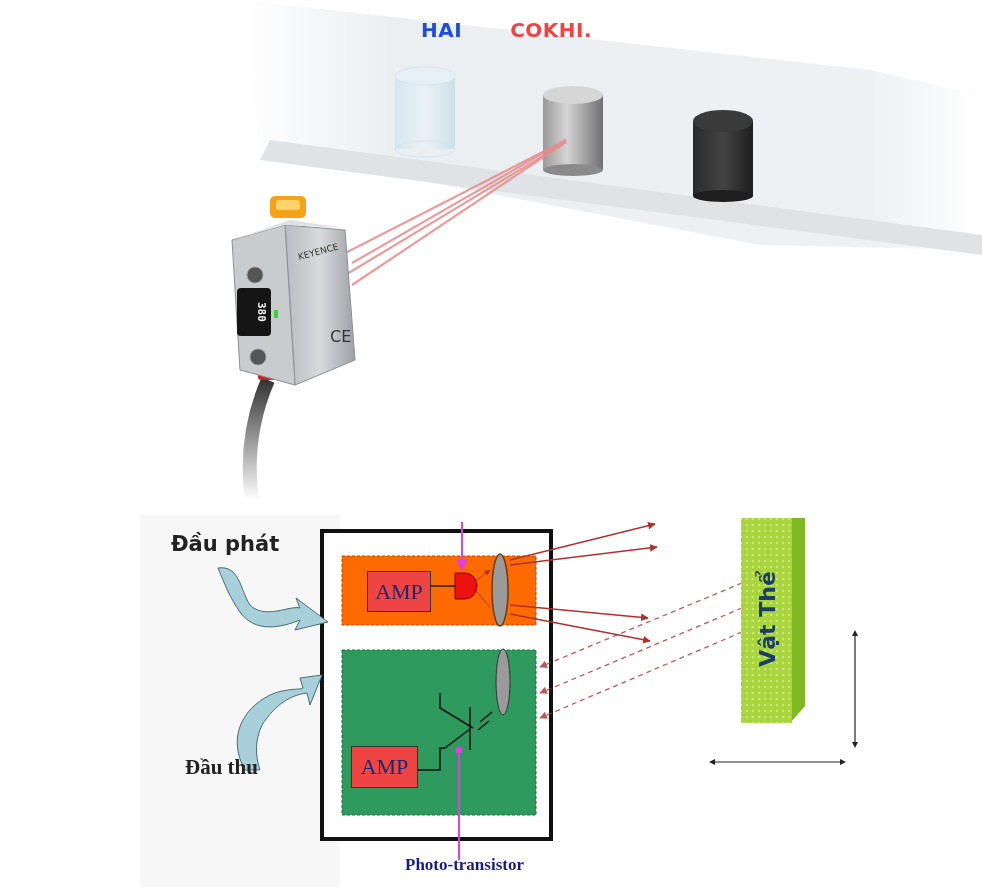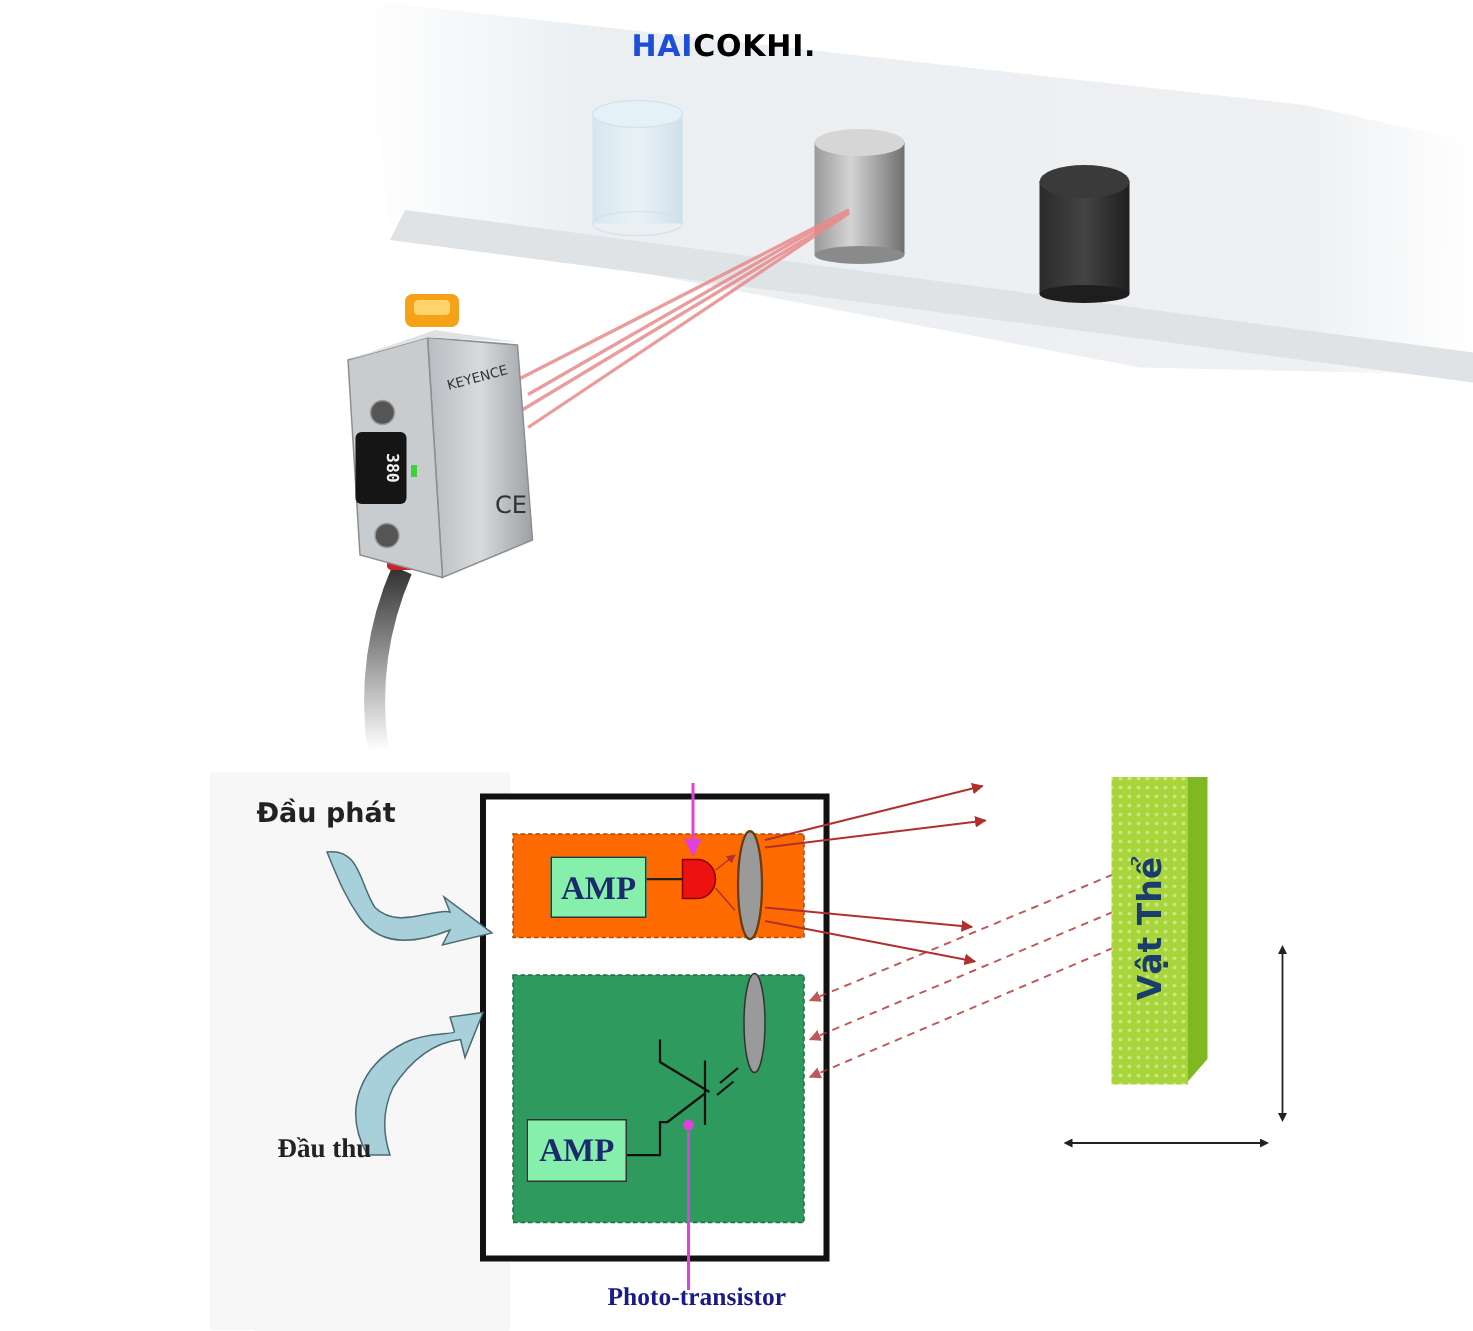--- a/index.html
+++ b/index.html
@@ -1,23 +1,23 @@
 <!DOCTYPE html>
 <html><head>
 <meta charset="utf-8">
 <style>
   html, body { margin:0; padding:0; background:#ffffff; }
   body { width:982px; height:887px; position:relative; overflow:hidden; font-family:"Liberation Sans", sans-serif; }
   .abs { position:absolute; }
   #scene { position:absolute; left:0; top:0; width:982px; height:887px; }
   .brand { position:absolute; left:421px; top:18px; font-family:"DejaVu Sans", sans-serif; font-weight:bold; font-size:20px; letter-spacing:0.5px; }
   .brand .a { color:#1d4ed8; }
-  .brand .b { color:#000000; }
-  .label { position:absolute; font-family:"DejaVu Sans", sans-serif; font-weight:bold; font-size:18px; color:#222; }
-  .amp { position:absolute; background:#86efac; border:1.5px solid #333; font-family:"Liberation Serif", serif; font-weight:bold; font-size:22px; color:#1a2a6c; display:flex; align-items:center; justify-content:center; }
+  .brand .b { color:#ef4444;margin-left:48px; }
+  .label { position:absolute; font-family:"DejaVu Sans", sans-serif; font-weight:bold; font-size:21px; color:#222; }
+  .amp { position:absolute; background:#ef4444; border:1.5px solid #333; font-family:"Liberation Serif", serif; font-weight:normal; font-size:22px; color:#1a2a6c; display:flex; align-items:center; justify-content:center; }
   .pt-label { position:absolute; left:384px; top:855px; font-family:"Liberation Serif", serif; font-weight:bold; font-size:17px; color:#1a1a8a;margin-left:21px; }
   .vat { position:absolute; font-family:"DejaVu Sans", sans-serif; font-weight:bold; font-size:22px; color:#1b3d6b; transform:rotate(-90deg); transform-origin:center; white-space:nowrap; }
 </style>
 </head>
 <body>
 
 <svg id="scene" viewBox="0 0 982 887" xmlns="http://www.w3.org/2000/svg">
   <defs>
     <linearGradient id="shelf" x1="0" y1="0" x2="1" y2="0">
       <stop offset="0" stop-color="#ffffff"></stop>

